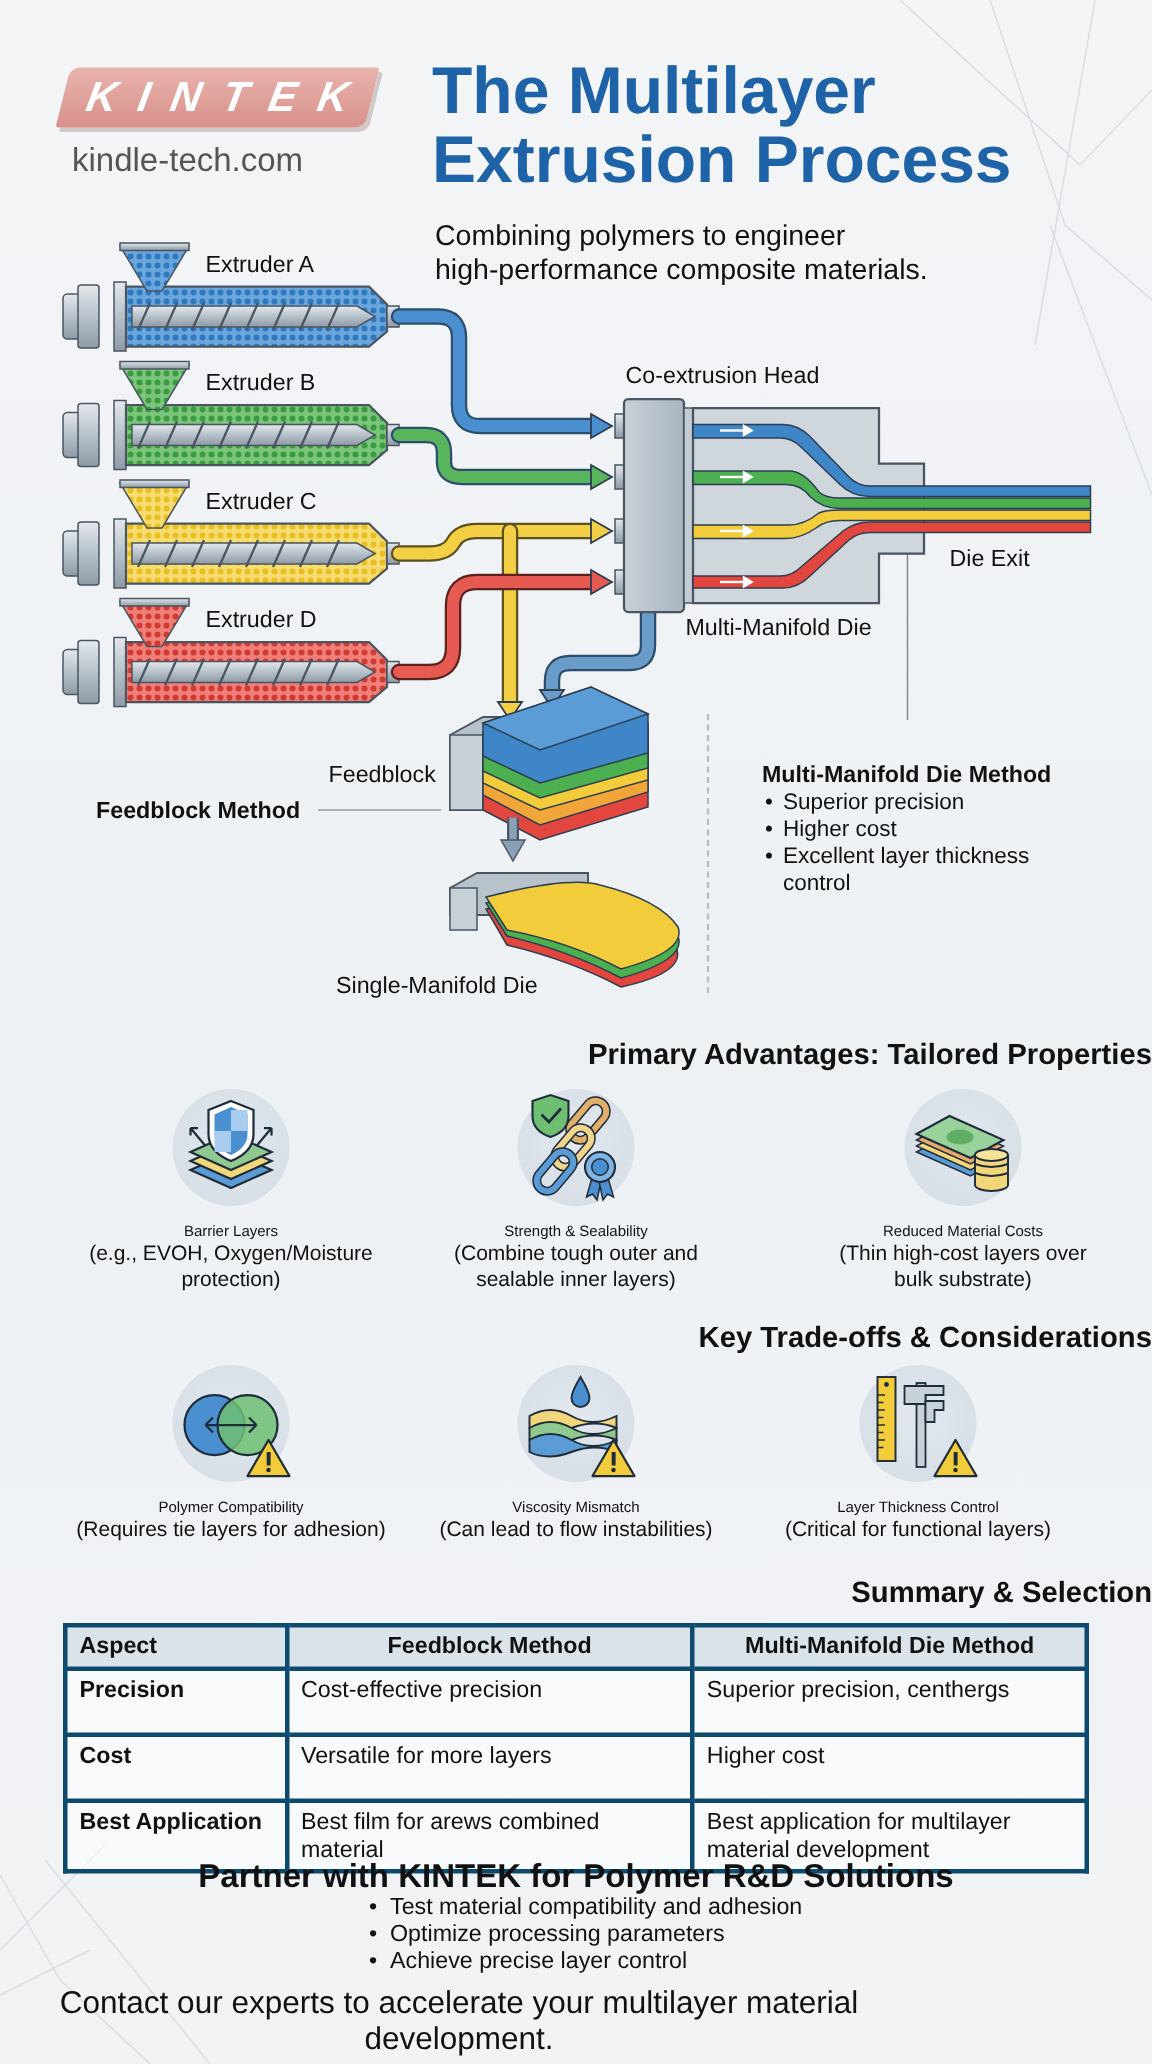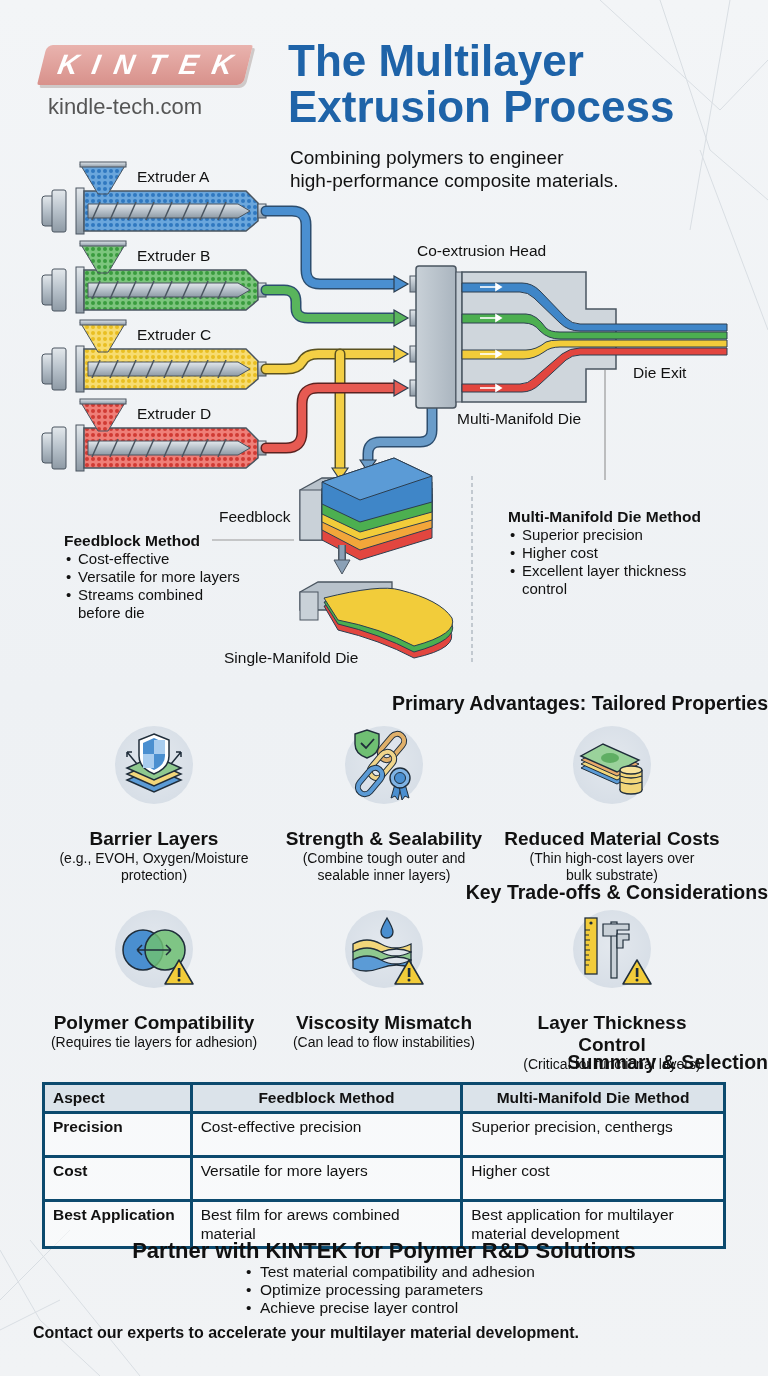--- a/index.html
+++ b/index.html
@@ -45,40 +45,40 @@
 
   .section-title { left: 0; width: 768px; text-align: right; font-size: 19.5px; font-weight: bold; }
 
   .card { width: 220px; text-align: center; }
   .card .icon-wrap {
     width: 78px; height: 78px; margin: 0 auto; border-radius: 50%;
     background: radial-gradient(circle at 50% 45%, #e3e8ee 0%, #d3dbe4 100%);
     position: relative;
   }
   .card .icon-wrap svg { position: absolute; left: 0; top: 0; width: 78px; height: 78px; overflow: visible; }
-  .card-title { font-size: 19px; font-weight: bold; margin-top: 24px; }
+  .card-title { font-size: 10px; font-weight: normal; margin-top: 12px; }
   .card-desc { font-size: 14px; line-height: 17px; color: #111; }
 
   table.summary {
     position: absolute; left: 42px; top: 1082px; width: 684px;
     border-collapse: collapse; font-size: 15.5px; background: rgba(255,255,255,0.55);
   }
   table.summary th, table.summary td {
     border: 3px solid #0c4a6e; padding: 3px 8px; text-align: left; vertical-align: top;
     line-height: 19px;
   }
   table.summary th { background: #dbe3ea; font-weight: bold; height: 29px; }
   table.summary th.center { text-align: center; }
   table.summary td.aspect { font-weight: bold; }
   table.summary td { height: 44px; }
 
   .cta-title { left: 0; width: 768px; text-align: center; top: 1238px; font-size: 22px; font-weight: bold; }
   .cta-bullets { left: 244px; top: 1263px; font-size: 15.5px; line-height: 18px; }
   .cta-bullets li { padding-left: 16px; }
-  .cta-foot { left: 0; width: 612px; text-align: center; top: 1324px; font-size: 16px; font-weight: bold; }
+  .cta-foot { left: 0; width: 612px; text-align: center; top: 1324px; font-size: 21px; font-weight: normal; }
 </style>
 </head>
 <body>
 
 <svg id="bg-lines" viewBox="0 0 768 1376">
   <g stroke="#d9dee3" stroke-width="1" fill="none">
     <polyline points="600,0 720,110 768,60"></polyline>
     <polyline points="660,0 710,150 768,200"></polyline>
     <polyline points="700,150 768,330"></polyline>
     <polyline points="690,230 730,0"></polyline>
@@ -295,25 +295,20 @@
 <div class="abs label" style="left:137px;top:326px;z-index:2">Extruder C</div>
 <div class="abs label" style="left:137px;top:405px;z-index:2">Extruder D</div>
 <div class="abs label" style="left:417px;top:242px;z-index:2">Co-extrusion Head</div>
 <div class="abs label" style="left:457px;top:410px;z-index:2">Multi-Manifold Die</div>
 <div class="abs label" style="left:633px;top:364px;z-index:2">Die Exit</div>
 <div class="abs label" style="left:219px;top:508px;z-index:2">Feedblock</div>
 <div class="abs label" style="left:224px;top:649px;z-index:2">Single-Manifold Die</div>
 
 <div class="abs" style="left:64px;top:532px;z-index:2">
   <div class="method-title">Feedblock Method</div>
-  <ul class="bullets">
-    <li>Cost-effective</li>
-    <li>Versatile for more layers</li>
-    <li><span>Streams combined</span><br><span>before die</span></li>
-  </ul>
 </div>
 
 <div class="abs" style="left:508px;top:508px;z-index:2">
   <div class="method-title">Multi-Manifold Die Method</div>
   <ul class="bullets">
     <li>Superior precision</li>
     <li>Higher cost</li>
     <li><span>Excellent layer thickness</span><br><span>control</span></li>
   </ul>
 </div>
@@ -352,21 +347,21 @@
       <path d="M50 58 L46 72 L50 70 L53 74 L56 60 Z" fill="#4a8fd0" stroke="#1f2d3a"></path>
       <path d="M60 58 L64 72 L60 70 L57 74 L54 60 Z" fill="#4a8fd0" stroke="#1f2d3a"></path>
       <circle cx="55" cy="52" r="10" fill="#7fb3e4" stroke="#1f2d3a" stroke-width="1.4"></circle>
       <circle cx="55" cy="52" r="5.5" fill="#4a8fd0" stroke="#1f2d3a"></circle>
     </svg>
   </div>
   <div class="card-title">Strength &amp; Sealability</div>
   <div class="card-desc"><span>(Combine tough outer and</span><br><span>sealable inner layers)</span></div>
 </div>
 
-<div class="abs card" style="left:502px;top:726px">
+<div class="abs card" style="left:532px;top:726px">
   <div class="icon-wrap">
     <svg viewBox="0 0 78 78">
       <path d="M8 42 L44 58 L66 46 L30 30 Z" fill="#5b9bd6" stroke="#1f2d3a"></path>
       <path d="M8 38 L44 54 L66 42 L30 26 Z" fill="#f2d67a" stroke="#1f2d3a"></path>
       <path d="M8 34 L44 50 L66 38 L30 22 Z" fill="#e8a96a" stroke="#1f2d3a"></path>
       <path d="M8 30 L44 46 L66 34 L30 18 Z" fill="#9ad29b" stroke="#1f2d3a" stroke-width="1.4"></path>
       <ellipse cx="37" cy="32" rx="9" ry="5" fill="#5fae63"></ellipse>
       <g stroke="#1f2d3a" stroke-width="1.3" fill="#f2d67a">
         <ellipse cx="58" cy="64" rx="11" ry="4"></ellipse>
         <rect x="47" y="44" width="22" height="20" fill="#f2d67a" stroke="none"></rect>

